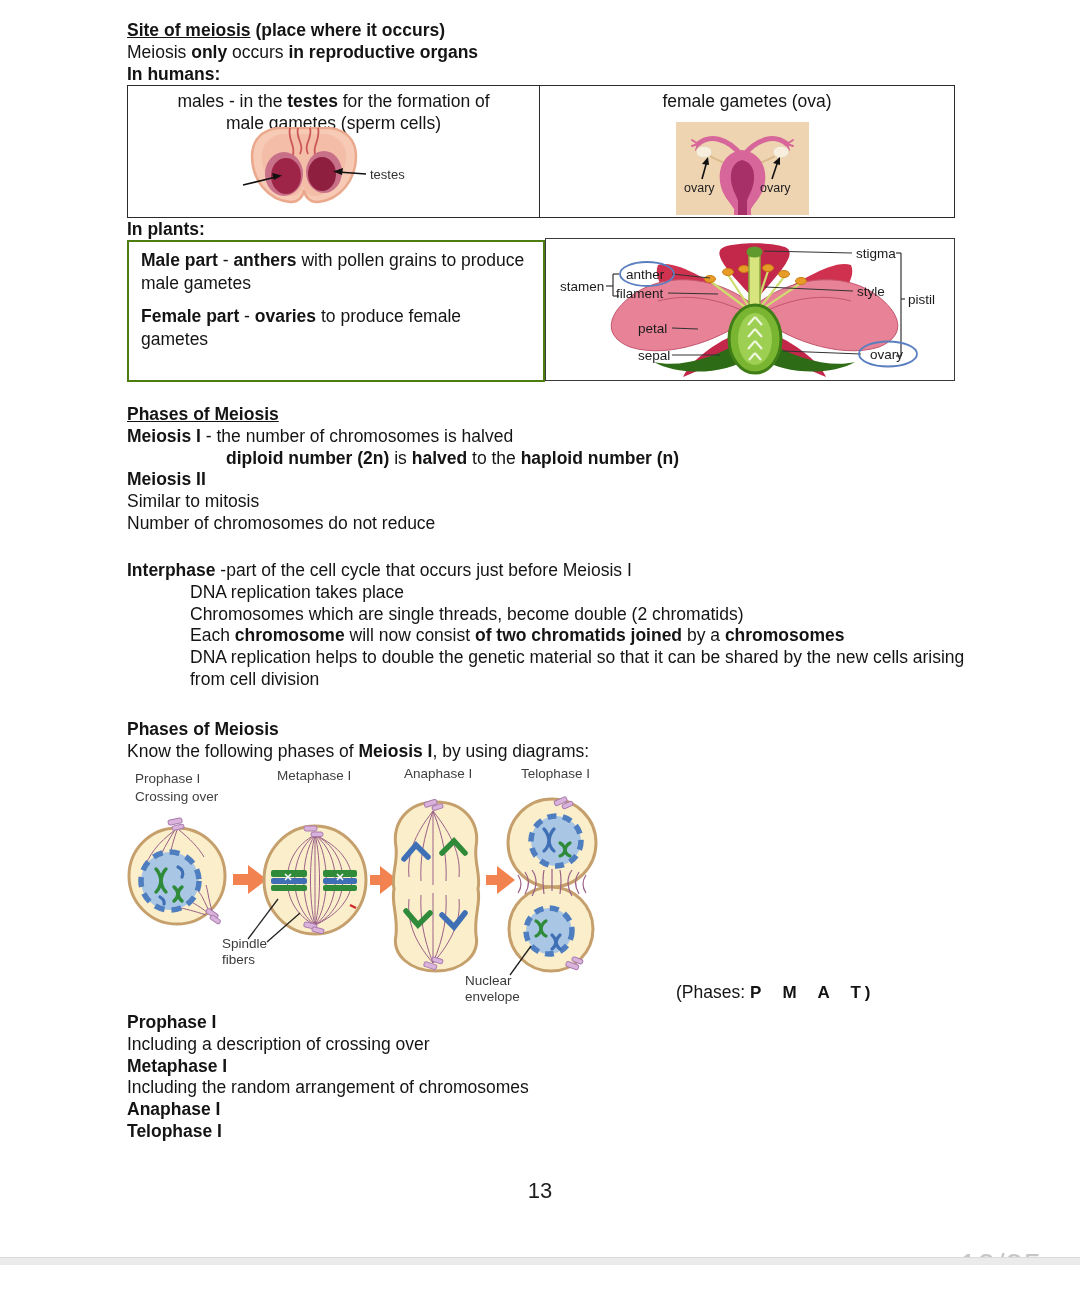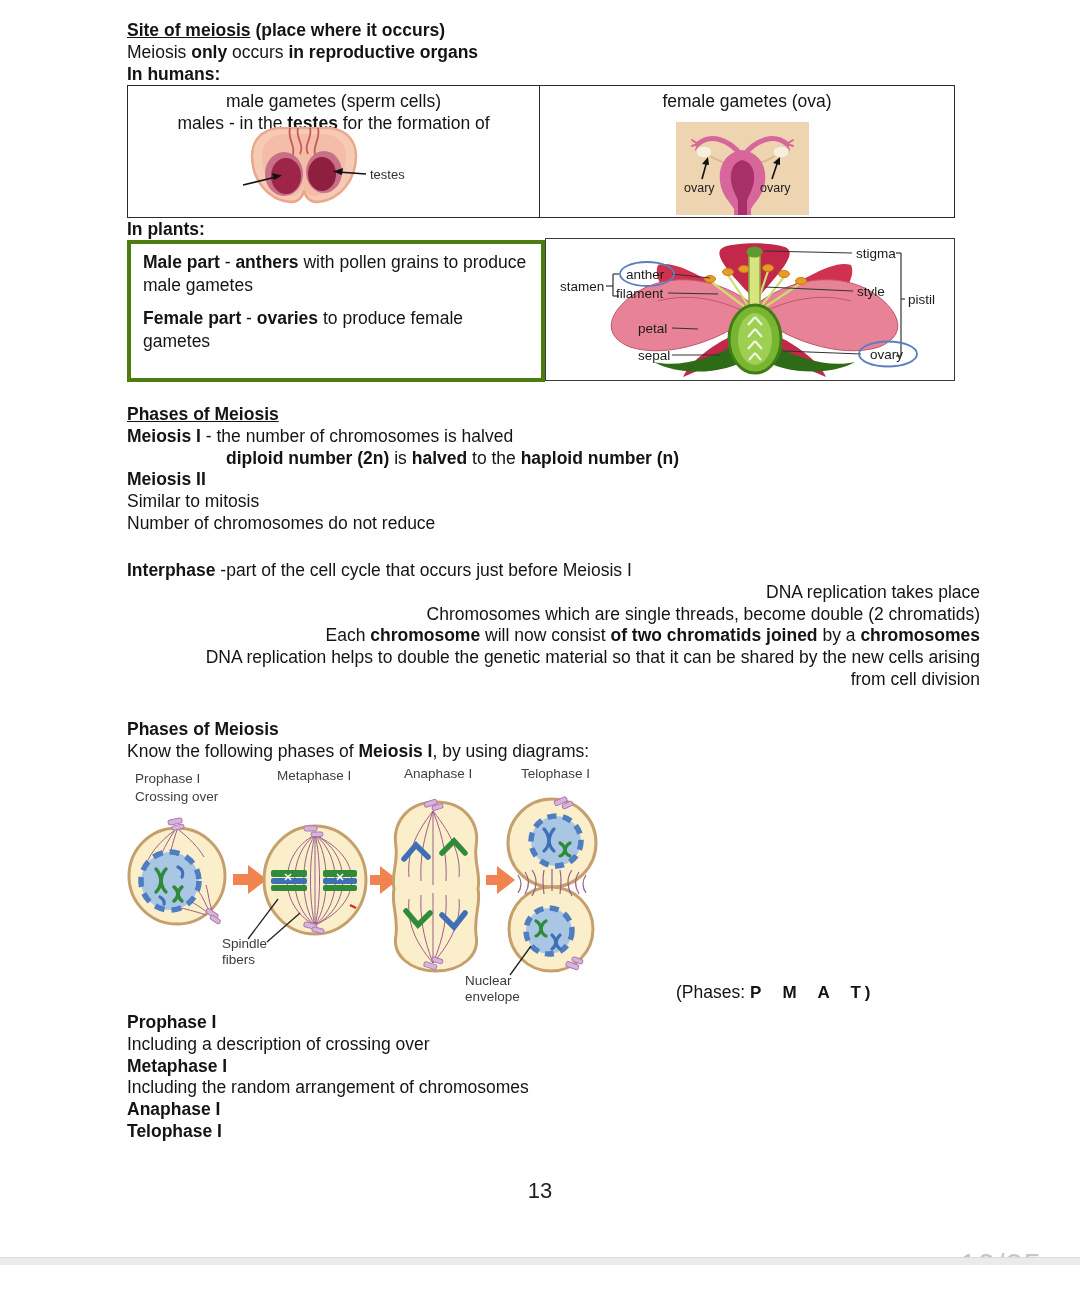--- a/index.html
+++ b/index.html
@@ -13,29 +13,29 @@
 
   
   .humans-table{left:127px;top:85px;width:828px;height:133px;border:1.5px solid #2a2a2a;
                 box-sizing:border-box;display:flex;}
   .humans-cell{position:relative;box-sizing:border-box;text-align:center;padding-top:4px;line-height:22.3px;}
   .humans-cell.left{width:412px;border-right:1.5px solid #2a2a2a;}
   .humans-cell.right{flex:1;}
 
   
   .plants-heading{left:127px;top:219px;}
-  .plant-box-text{left:127px;top:240px;width:418px;height:142px;border:4px solid #4d7c0f;
+  .plant-box-text{left:127px;top:240px;width:418px;height:142px;border:2px solid #4d7c0f;
                   box-sizing:border-box;padding:7px 12px;line-height:22.5px;}
   .plant-box-text p{margin:0 0 11px 0;}
   .plant-box-img{left:545px;top:238px;width:410px;height:143px;border:1.5px solid #3a3a3a;box-sizing:border-box;}
 
   .phases1{left:127px;top:404px;line-height:22.4px;}
   .indent99{padding-left:99px;}
   .interphase{left:127px;top:560px;line-height:22.7px;}
-  .indent63{padding-left:63px;text-align:right;}
+  .indent63{padding-left:63px;}
   .wrapline{white-space:normal;width:790px;}
   .phases2{left:127px;top:719px;line-height:22.6px;}
 
   .col-label{font-size:13.5px;color:#3f3f3f;line-height:17.5px;white-space:nowrap;}
   .acronym{left:676px;top:982px;white-space:pre;}
   .outline{left:127px;top:1012px;line-height:22.7px;}
   .page-number{left:0;top:1178px;width:1080px;text-align:center;font-size:22px;color:#1d1d1d;}
   .page-indicator{right:38px;top:1248px;font-size:31px;color:#c6c6c9;letter-spacing:1px;}
   .bottom-bar{left:0;right:0;bottom:0;height:7px;background:#ebebeb;border-top:1px solid #dbdbdb;}
 
@@ -45,22 +45,22 @@
 <body>
 
 <div class="doc">
 
   <div class="abs line" style="left:127px;top:20px;"><span class="b u">Site of meiosis</span><span class="b"> (place where it occurs)</span></div>
   <div class="abs line" style="left:127px;top:42px;"><span>Meiosis </span><span class="b">only</span><span> occurs </span><span class="b">in reproductive organs</span></div>
   <div class="abs line" style="left:127px;top:64px;"><span class="b">In humans</span><span class="b">:</span></div>
 
   <div class="abs humans-table">
     <div class="humans-cell left">
+      <div><span>males - in the </span><span class="b">testes</span><span> for the formation of</span></div>
       <div><span>male gametes (sperm cells)</span></div>
-      <div><span>males - in the </span><span class="b">testes</span><span> for the formation of</span></div>
       <svg class="abs" style="left:114px;top:41px;" width="190" height="84" viewBox="0 0 190 84">
         <path d="M36,1 C20,3 10,13 10,29 C10,53 26,73 48,75 C56,75.6 61,70 62,63 C63,70 68,75.6 76,75 C98,73 114,53 114,29 C114,13 104,3 88,1 Z" fill="#f6cab4" stroke="#eaa88d" stroke-width="2.5"></path>
         <path d="M40,7 C28,9 20,17 20,29 C20,49 32,67 48,69 C55,69.5 60,64 61,58 C62,64 67,69.5 74,69 C90,67 104,49 104,29 C104,17 96,9 84,7 Z" fill="#f3bda7"></path>
         <g stroke="#cc5858" stroke-width="1.8" fill="none">
           <path d="M48,1 C45,13 55,19 50,31"></path>
             <path d="M56,1 C53,11 63,17 58,27"></path>
           <path d="M76,1 C79,13 69,19 74,31"></path>
             <path d="M68,1 C71,11 61,17 66,27"></path>
         </g>
         <ellipse cx="42" cy="47" rx="19" ry="22" fill="#c97089"></ellipse>

